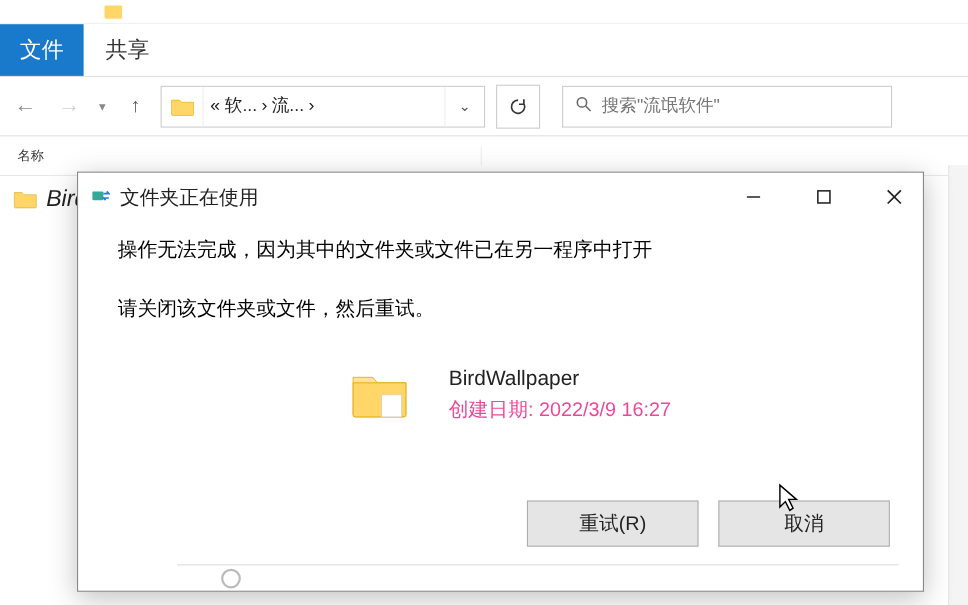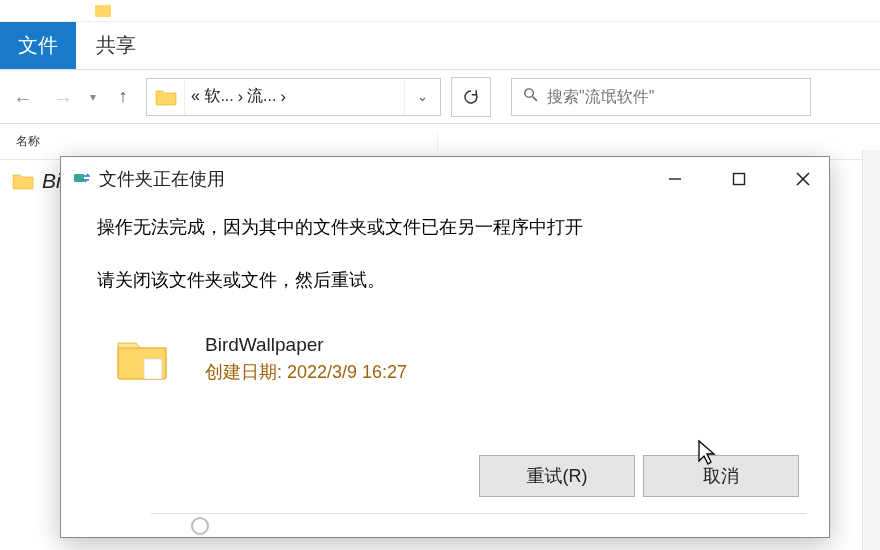--- a/index.html
+++ b/index.html
@@ -44,35 +44,35 @@
     .filelist{padding:6px 8px;}
     .file-row{display:flex;align-items:center;height:30px;gap:8px;padding-left:4px;}
     .file-row .ficon{width:22px;height:18px;}
     .file-row .fname{font-size:21px;color:#222;font-style:italic;}
     
     
     .folder-svg{width:22px;height:18px;}
     .folder-large{width:56px;height:48px;}
     
     
-    .dialog{position:absolute;left:60px;top:156px;width:770px;height:382px;background:#fff;border:1px solid #888;box-shadow:0 6px 24px rgba(0,0,0,0.25);}
+    .dialog{position:absolute;left:70px;top:156px;width:770px;height:382px;background:#fff;border:1px solid #888;box-shadow:0 6px 24px rgba(0,0,0,0.25);}
     .dlg-title{height:44px;display:flex;align-items:center;padding:0 10px;}
     .dlg-title .ticon{width:20px;height:20px;display:flex;align-items:center;justify-content:center;margin-right:8px;}
     .dlg-title .ttext{font-size:18px;color:#222;flex:1;}
     .dlg-title .winbtns{display:flex;gap:32px;align-items:center;}
     .dlg-title .winbtn{width:32px;height:32px;display:flex;align-items:center;justify-content:center;cursor:pointer;font-size:17px;color:#222;}
     
     .dlg-body{padding:12px 36px 0 36px;}
     .dlg-line{font-size:18px;color:#000000;line-height:1.6;margin-bottom:24px;}
-    .dlg-file{display:flex;align-items:center;gap:28px;margin-top:6px;margin-left:10px;}
+    .dlg-file{display:flex;align-items:center;gap:28px;margin-top:6px;margin-left:10px;justify-content:center;}
     .dlg-file-icon{width:70px;height:80px;display:flex;align-items:center;justify-content:center;}
     .dlg-file-info .fname{font-size:19px;color:#222;}
-    .dlg-file-info .fdate{font-size:18px;color:#a16207;margin-top:4px;}
-    
-    .dlg-btns{position:absolute;right:30px;bottom:40px;display:flex;gap:8px;border-radius:21px;}
+    .dlg-file-info .fdate{font-size:18px;color:#ec4899;margin-top:4px;}
+    
+    .dlg-btns{position:absolute;right:30px;bottom:40px;display:flex;gap:18px;border-radius:21px;}
     .dlg-btn{width:156px;height:42px;background:#e5e5e5;border:1px solid #aeaeae;font-size:18px;color:#222;display:flex;align-items:center;justify-content:center;cursor:pointer;}
     
     .cursor{position:absolute;right:112px;bottom:70px;width:20px;height:28px;pointer-events:none;}
     
     .gutter{position:absolute;right:0;top:150px;width:18px;height:400px;background:#f4f4f4;border-left:1px solid #e5e5e5;}
     .bottom-edge{position:absolute;left:90px;right:22px;bottom:0;height:24px;border-top:1px solid #ddd;display:flex;align-items:center;padding-left:40px;}
     .bottom-edge .circ{width:18px;height:18px;border:2px solid #bbb;border-radius:50%;margin-right:12px;}
   </style>
 </head>
 <body>

